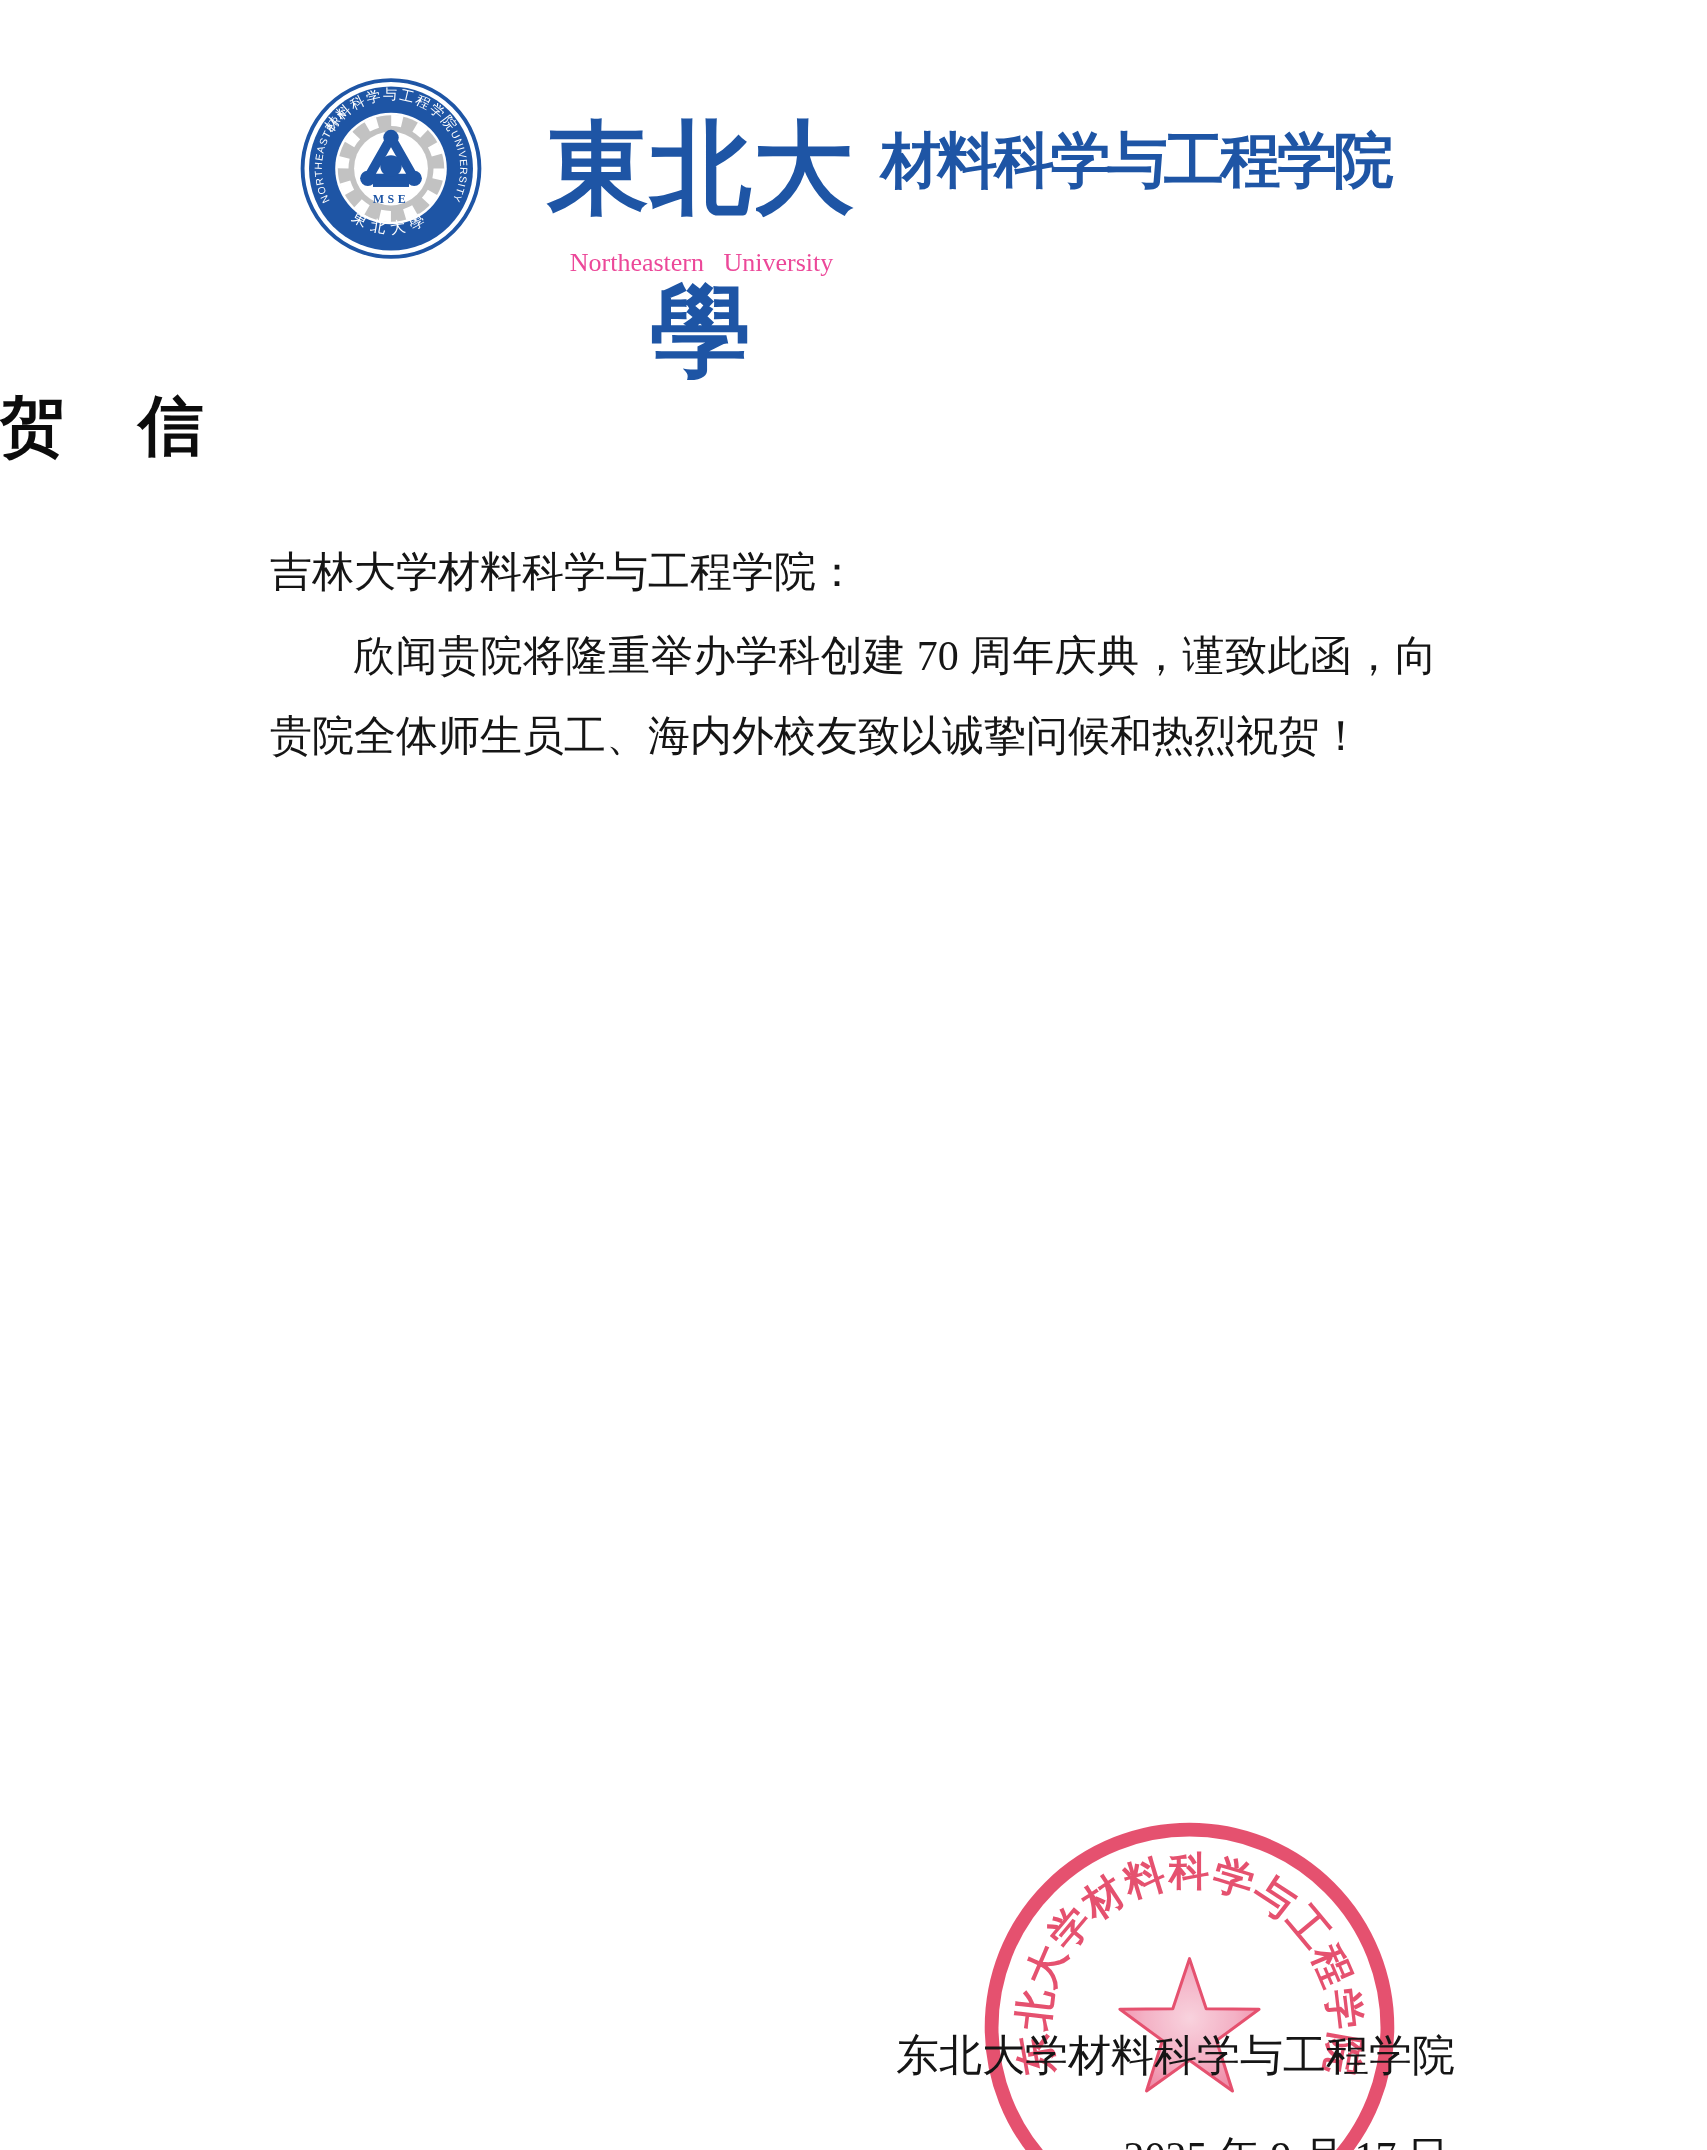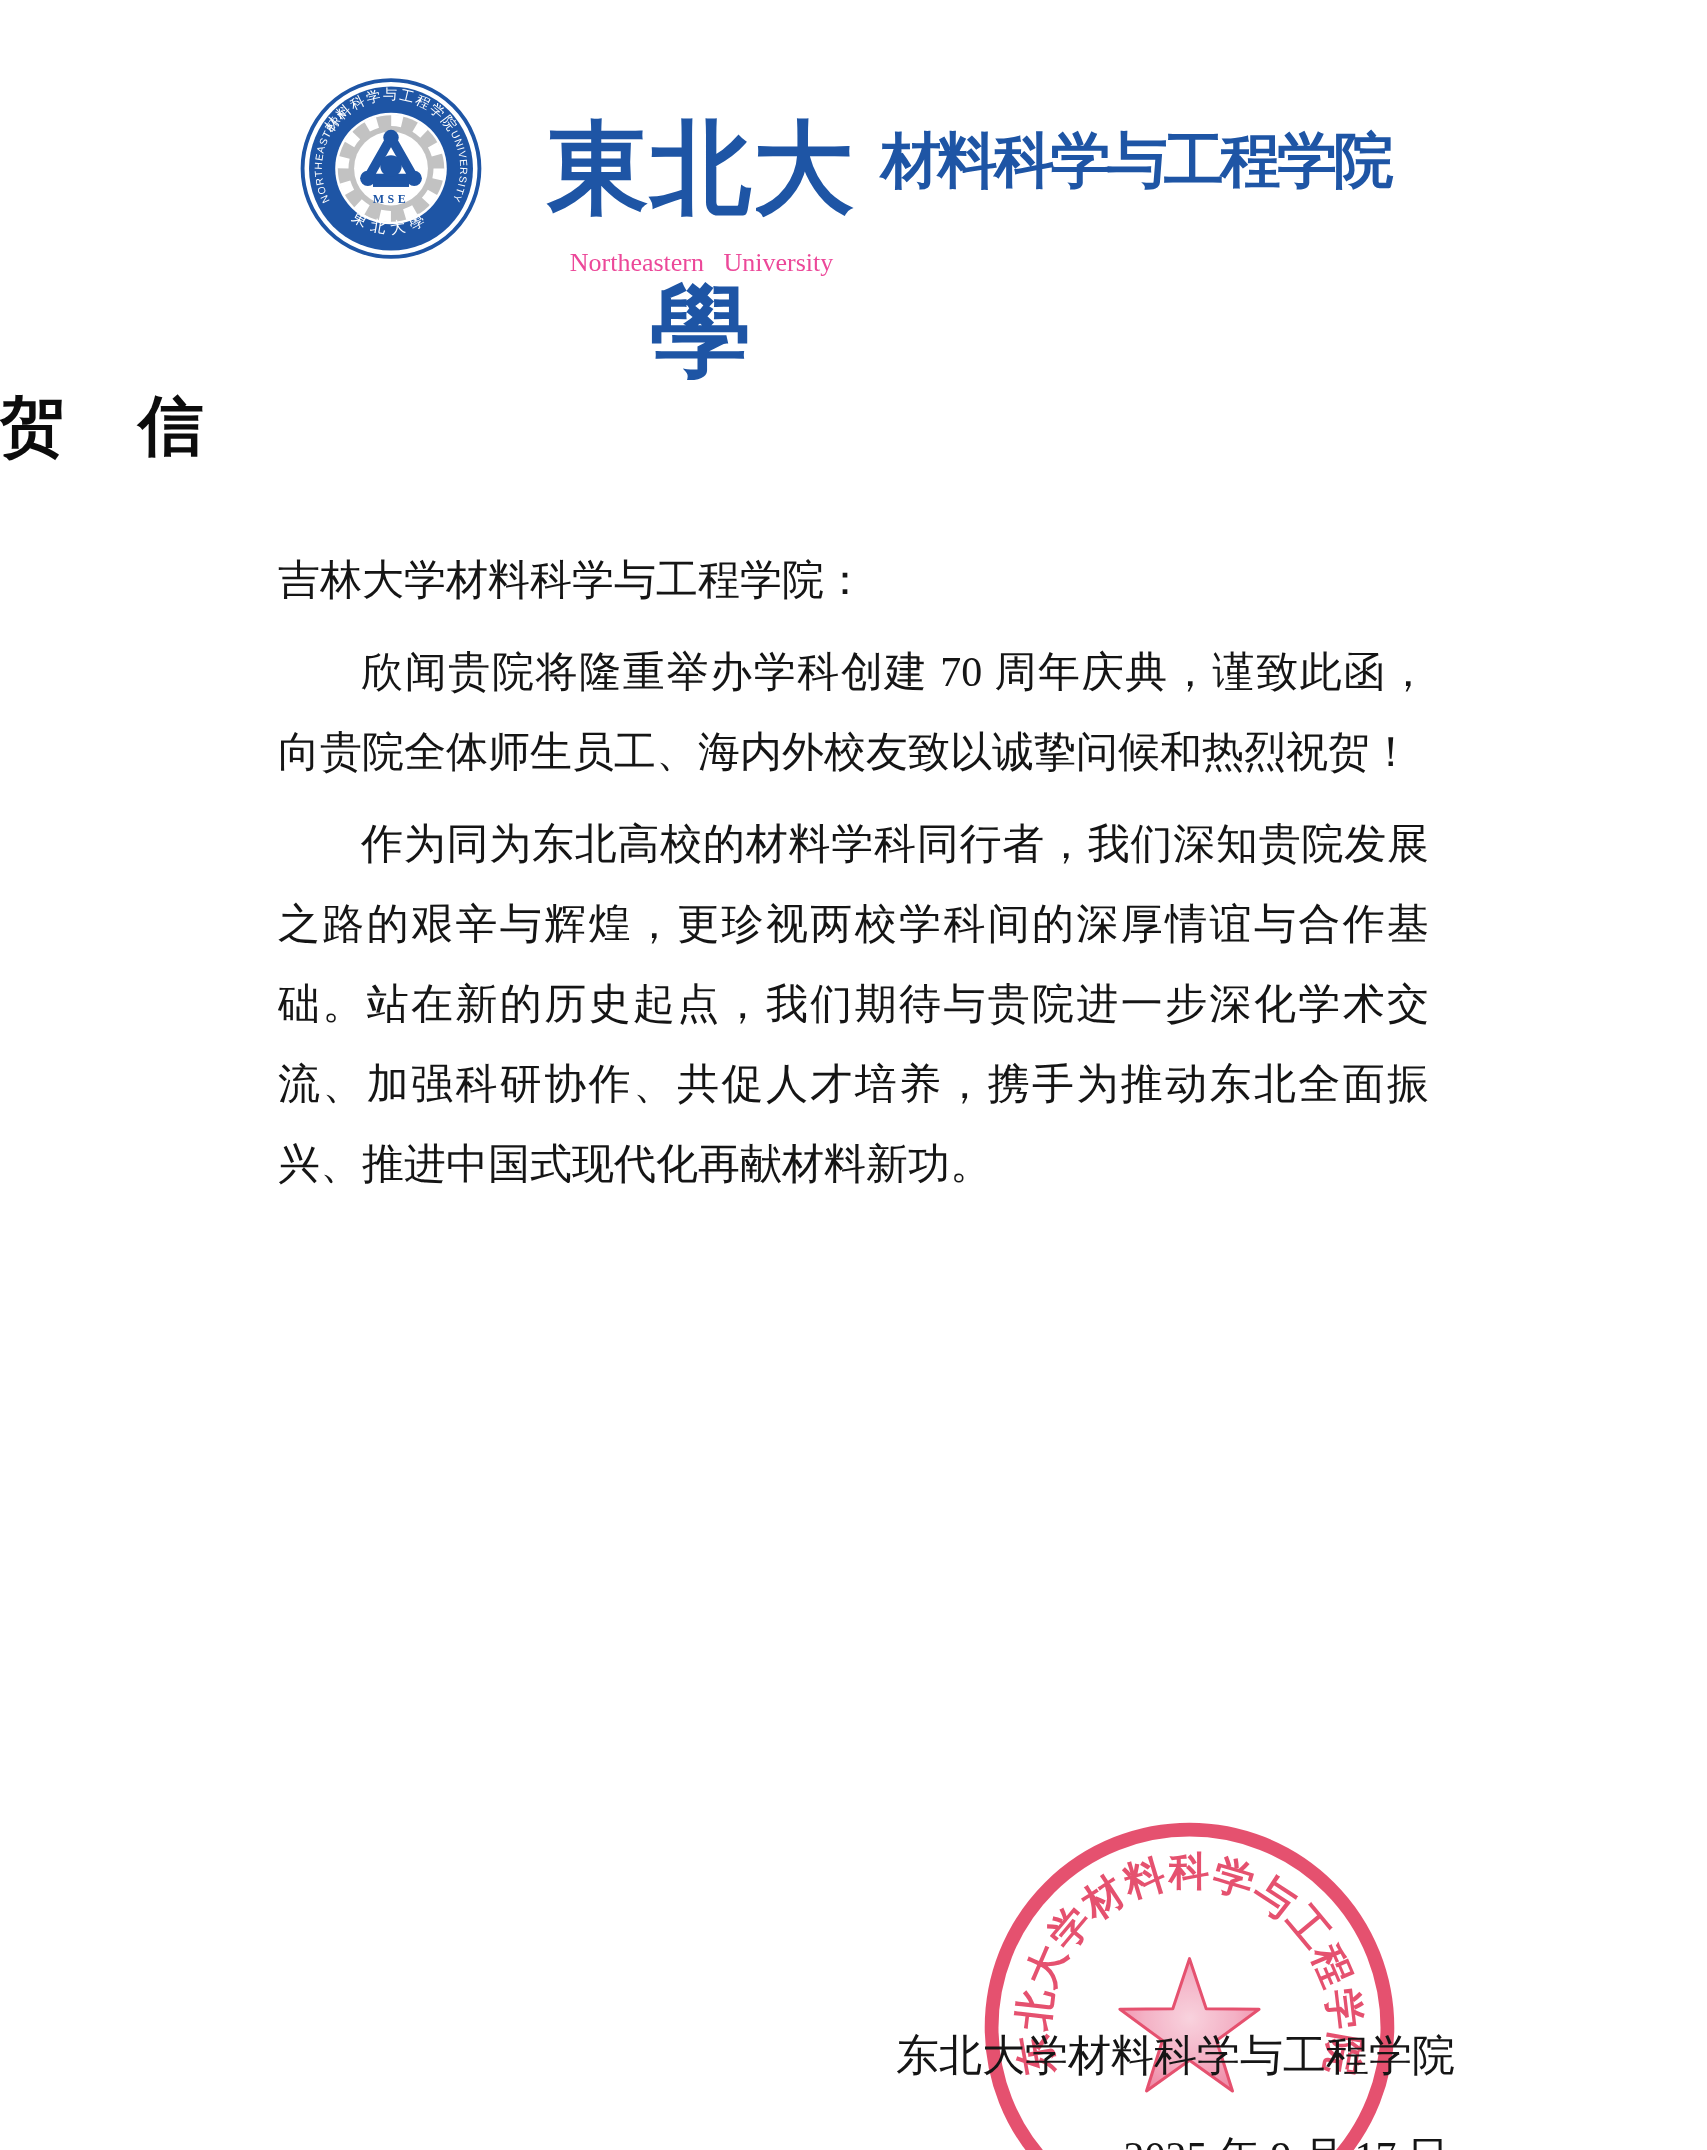--- a/index.html
+++ b/index.html
@@ -38,21 +38,21 @@
   .title{
     position:absolute;left:0;top:385px;width:100%;
     text-align:left;font-size:65px;line-height:82px;font-weight:bold;
     color:#0c0c0c;letter-spacing:4.3px;
   }
   
   .body-text{
     position:absolute;left:266px;top:528px;width:1175px;z-index:2;
     font-size:42px;line-height:80px;text-align:justify;
   }
-  .body-text p{margin:12px;text-indent:83px;}
+  .body-text p{margin:4px;text-indent:83px;}
   .body-text p.salutation{text-indent:0;}
   
   .sig-org{
     position:absolute;right:252px;top:2028px;z-index:2;
     font-size:43px;line-height:56px;white-space:nowrap;
   }
   .sig-date{
     position:absolute;right:258px;top:2130px;z-index:2;
     font-size:42px;line-height:54px;white-space:nowrap;
   }
@@ -124,20 +124,19 @@
       <text font-size="94" fill="#e23a5c" letter-spacing="2" font-family="'Liberation Serif',serif" font-weight="bold">
         <textPath href="#sealArc" startOffset="50%" text-anchor="middle">东北大学材料科学与工程学院</textPath>
       </text>
       <polygon points="480,320 518.8,436.6 641.7,437.5 542.8,510.4 579.9,627.5 480,556 380.1,627.5 417.2,510.4 318.3,437.5 441.2,436.6" fill="url(#starFill)" stroke="#e23a5c" stroke-width="7" stroke-linejoin="round" fill-opacity="0.85"></polygon>
     </svg>
   </div>
 
   <div class="body-text">
     <p class="salutation">吉林大学材料科学与工程学院：</p>
     <p>欣闻贵院将隆重举办学科创建 70 周年庆典，谨致此函，向贵院全体师生员工、海内外校友致以诚挚问候和热烈祝贺！</p>
-    <p>作为同为东北高校的材料学科同行者，我们深知贵院发展之路的艰辛与辉煌，更珍视两校学科间的深厚情谊与合作基础。站在新的历史起点，我们期待与贵院进一步深化学术交流、加强科研协作、共促人才培养，携手为推动东北全面振兴、推进中国式现代化再献材料新功。</p>
   </div>
 
   <div class="sig-org">东北大学材料科学与工程学院</div>
   <div class="sig-date">2025 年 9 月 17 日</div>
 
 </div>
 
 
 </body></html>

